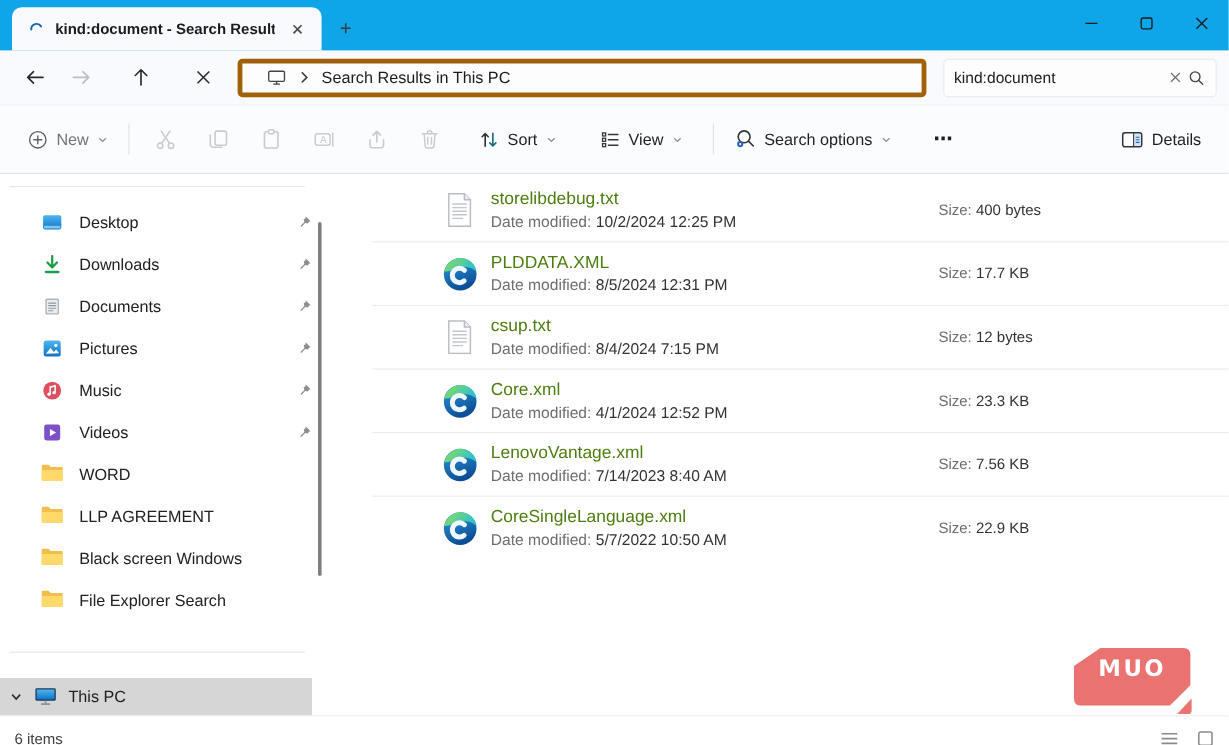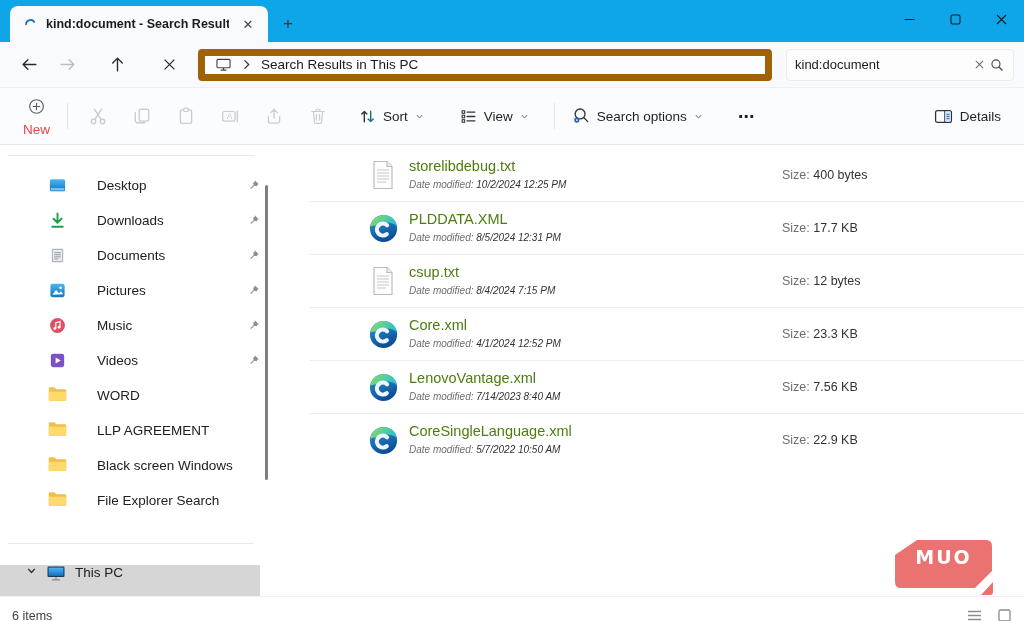--- a/index.html
+++ b/index.html
@@ -14,61 +14,61 @@
   .tab-title { flex:1; white-space:nowrap; overflow:hidden; font-weight:600; color:#1b1b1b; }
   .tab-close { background:none; border:none; cursor:pointer; color:#454545; font-size:13px; width:20px; height:20px; border-radius:4px; }
   .newtab-btn { background:none; border:none; cursor:pointer; color:#3a3a3a; font-size:17px; width:28px; height:28px; margin:0 0 4px 6px; border-radius:4px; }
   .win-controls { position:absolute; right:0; top:0; height:38px; display:flex; }
   .win-btn { width:46px; height:38px; background:none; border:none; font-size:13px; color:#1b1b1b; cursor:pointer; display:flex; align-items:center; justify-content:center; }
 
   
   .navbar { height:46px; background:#f8fafd; display:flex; align-items:center; padding:0 10px 0 12px; gap:4px; border-bottom:1px solid #eef0f4; }
   .nav-btn { background:none; border:none; width:34px; height:32px; display:flex; align-items:center; justify-content:center; cursor:pointer; border-radius:4px; color:#2a2a2a; }
   .nav-btn.disabled { color:#b9bdc4; }
-  .addressbar { flex:1; height:32px; margin-left:8px; background:#fdfdfe; border:7px solid #a16207; border-radius:4px;
-                display:flex; align-items:center; gap:10px; padding:0 10px; cursor:text; }
+  .addressbar { flex:1; height:32px; margin-left:8px; background:#fdfdfe; border:4px solid #a16207; border-radius:4px;
+                display:flex; align-items:center; gap:10px; padding:0 20px; cursor:text; }
   .address-text { font-size:13.5px; color:#1b1b1b; }
   .searchbox { width:228px; height:32px; margin-left:10px; background:#fdfdfe; border:1px solid #ececf0; border-radius:4px;
                display:flex; align-items:center; padding:0 8px; }
   .searchbox input { flex:1; border:none; outline:none; background:transparent; font-size:13px; font-family:inherit; color:#1b1b1b; }
   .sb-btn { background:none; border:none; cursor:pointer; color:#5f6368; width:24px; height:24px; display:flex; align-items:center; justify-content:center; }
 
   
   .toolbar { height:57px; background:#fbfcfe; border-bottom:1px solid #e4e5e8; display:flex; align-items:center; padding:0 14px; }
   .tb-btn { background:none; border:none; cursor:pointer; display:flex; align-items:center; gap:7px; height:36px;
             padding:0 9px; border-radius:4px; font-size:13.5px; font-family:inherit; color:#1f1f1f; }
   .tb-btn .lbl { white-space:nowrap; }
-  .tb-btn.muted { color:#ef4444;flex-direction:column; }
+  .tb-btn.muted { color:#737373; }
   .tb-icon { background:none; border:none; cursor:default; width:44px; height:36px; display:flex; align-items:center; justify-content:center; color:#c9cbce; }
   .tb-sep { width:1px; height:26px; background:#e2e3e6; margin:0 8px; }
   .tb-more { font-size:16px; font-weight:bold; letter-spacing:1px; padding:0 12px; }
   .tb-details { margin-left:auto;align-items:center; }
 
   
   .content { height:451px; display:flex; position:relative; }
   .sidebar { width:278px; position:relative; padding-top:10px; }
   .side-sep { height:1px; background:#e8e8e8; margin:0 24px 0 8px; }
   .side-list { padding-top:12px; }
-  .side-item { height:35px; display:flex; align-items:center; gap:30px; padding-left:48px; padding-right:14px; cursor:pointer; }
+  .side-item { height:35px; display:flex; align-items:center; gap:13px; padding-left:34px; padding-right:14px; cursor:pointer; }
   .side-icon { width:19px; height:19px; flex:none; }
   .side-label { font-size:13.5px; color:#202020; flex:1; white-space:nowrap; }
   .pin { width:13px; height:13px; color:#8d8d8d; margin-right:4px; }
   .side-scrollbar { position:absolute; right:10px; top:40px; width:3px; height:295px; background:#7f7f7f; border-radius:2px; }
   .thispc-sep { position:absolute; left:8px; right:24px; top:398px; height:1px; background:#e8e8e8; }
-  .thispc { position:absolute; left:0; top:420px; width:260px; height:31px; background:#d6d6d6; display:flex; align-items:flex-start; gap:9px; padding-left:26px; cursor:pointer; }
+  .thispc { position:absolute; left:0; top:420px; width:260px; height:31px; background:#d6d6d6; display:flex; align-items:center; gap:9px; padding-left:8px; cursor:pointer; }
   .thispc .side-label { flex:none; }
 
   
   .filelist { flex:1; padding-top:3px; position:relative; }
   .file-row { height:53px; display:flex; align-items:center; margin-left:32px; padding-left:58px; cursor:default; }
   .file-row + .file-row { border-top:1px solid #ededed; }
   .file-icon { width:30px; height:32px; flex:none; display:flex; align-items:center; justify-content:center; }
   .file-text { margin-left:11px; flex:1; min-width:0; }
   .file-name { font-size:14.5px; color:#4d7c0f; line-height:19px; }
-  .file-meta { font-size:10px; line-height:17px;font-style:italic; }
+  .file-meta { font-size:13px; line-height:17px; }
   .meta-label { color:#6e6e6e; }
   .meta-value { color:#323232; }
   .file-size { width:242px; flex:none; font-size:12.5px; }
 
   
   .watermark { position:absolute; right:29px; top:395px; width:100px; height:56px; }
   .wm-text { position:absolute; left:0; top:6px; width:97px; text-align:center; color:#fff; font-weight:bold; font-size:19px; letter-spacing:2px; font-family:"DejaVu Sans",sans-serif; }
 
   
   .statusbar { height:38px; border-top:1px solid #f0f0f0; display:flex; align-items:center; padding:0 10px 0 12px; }

